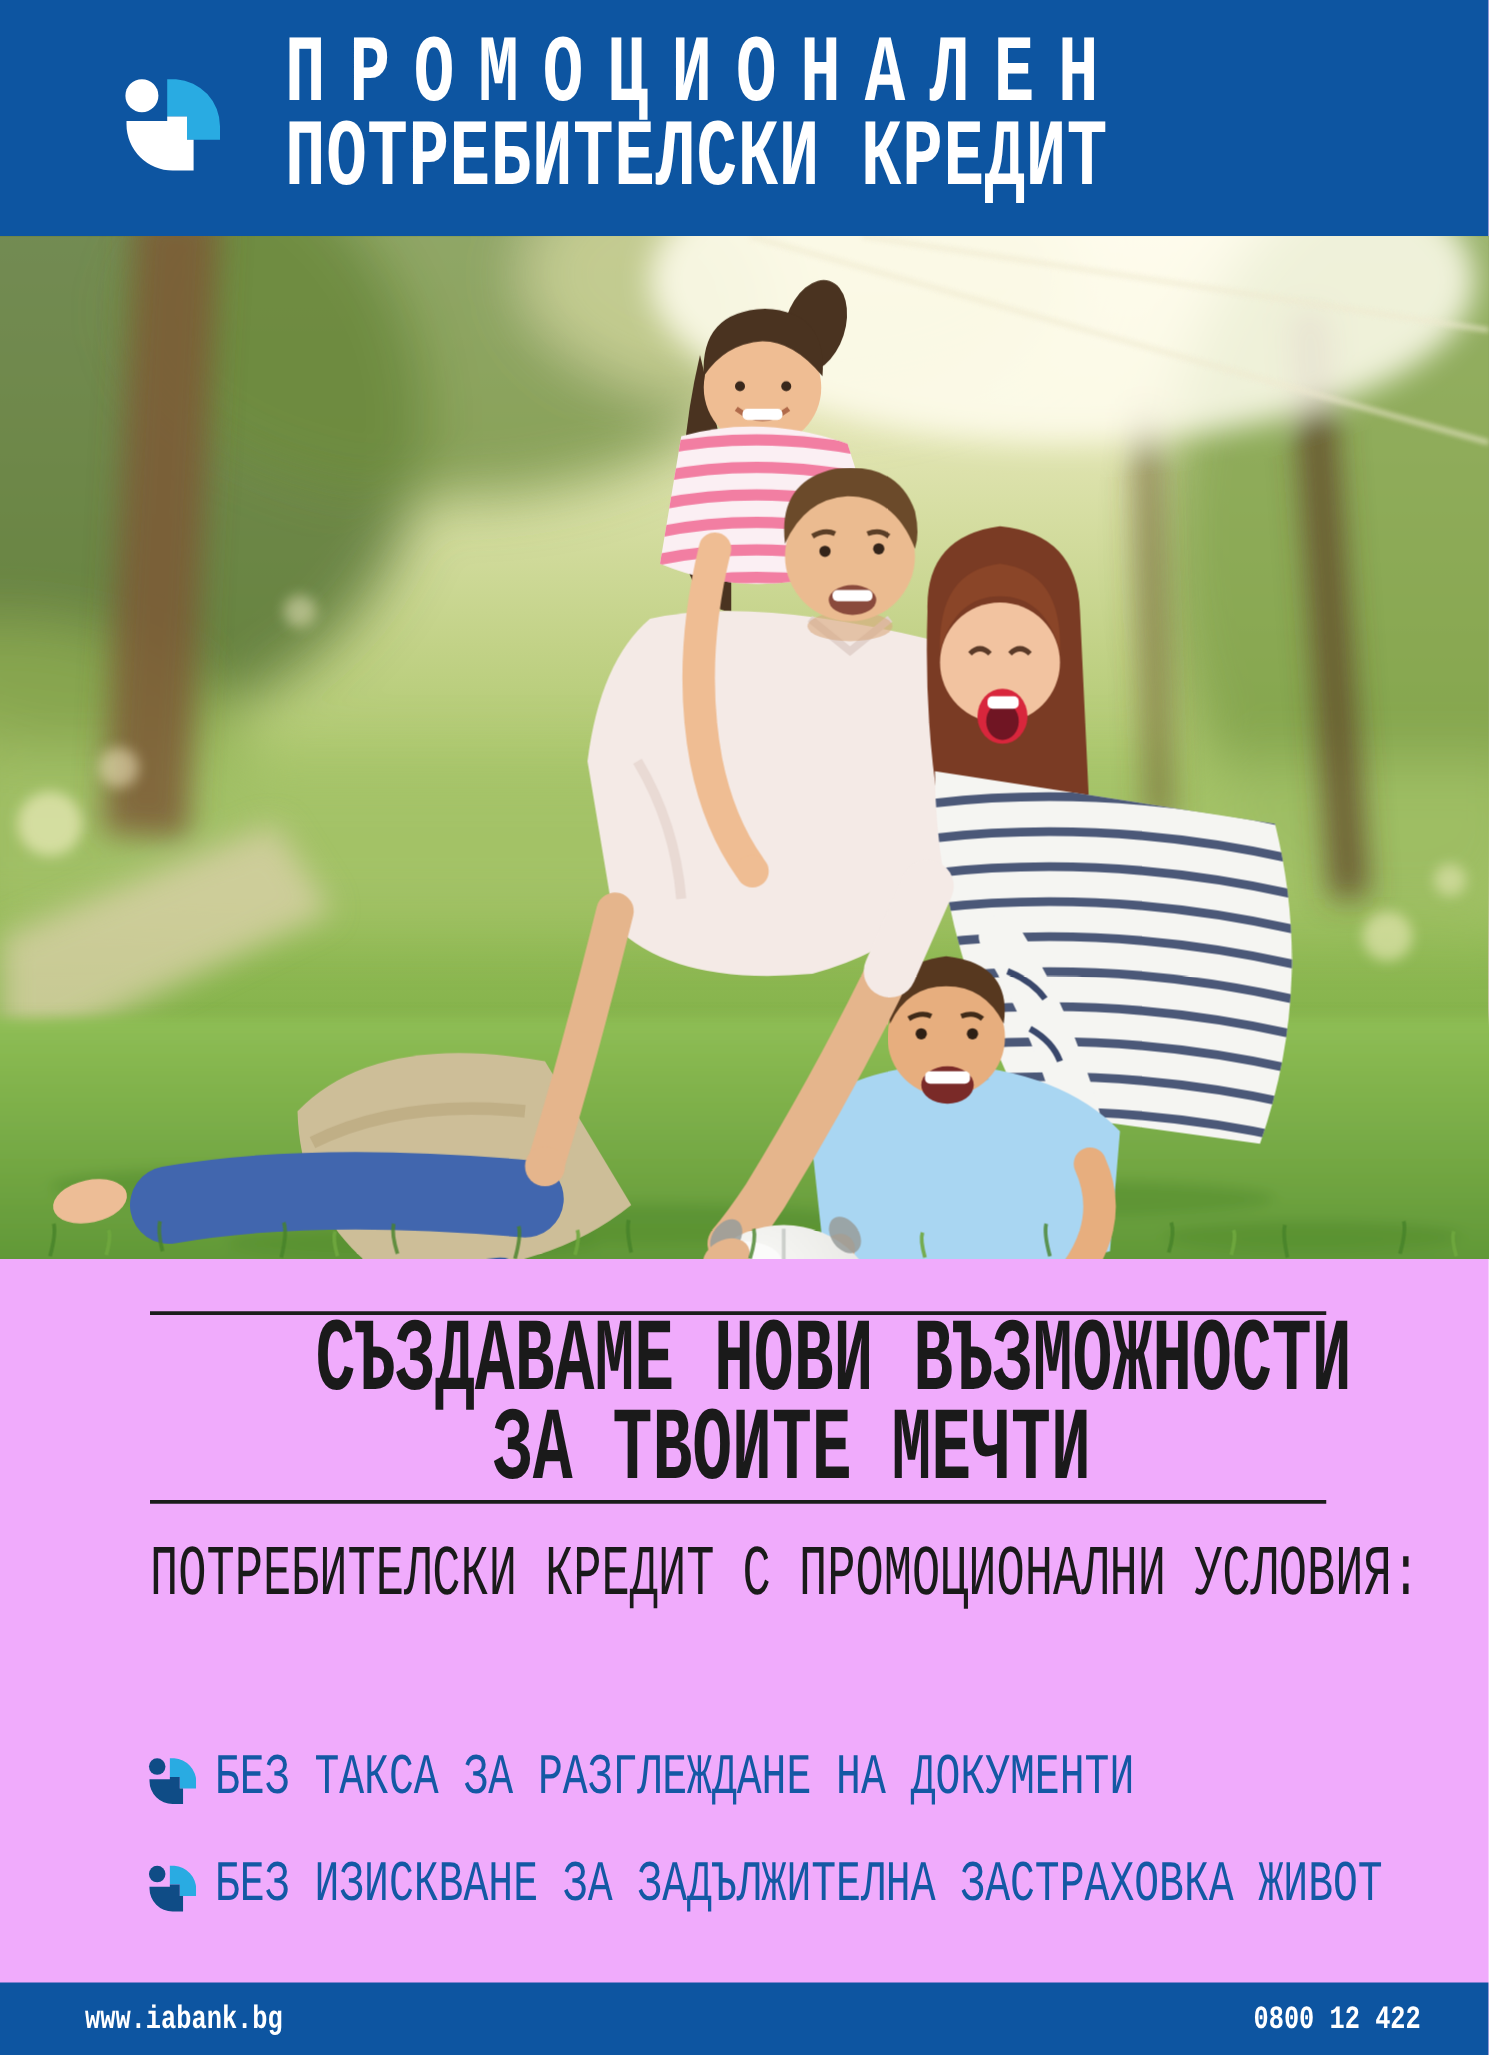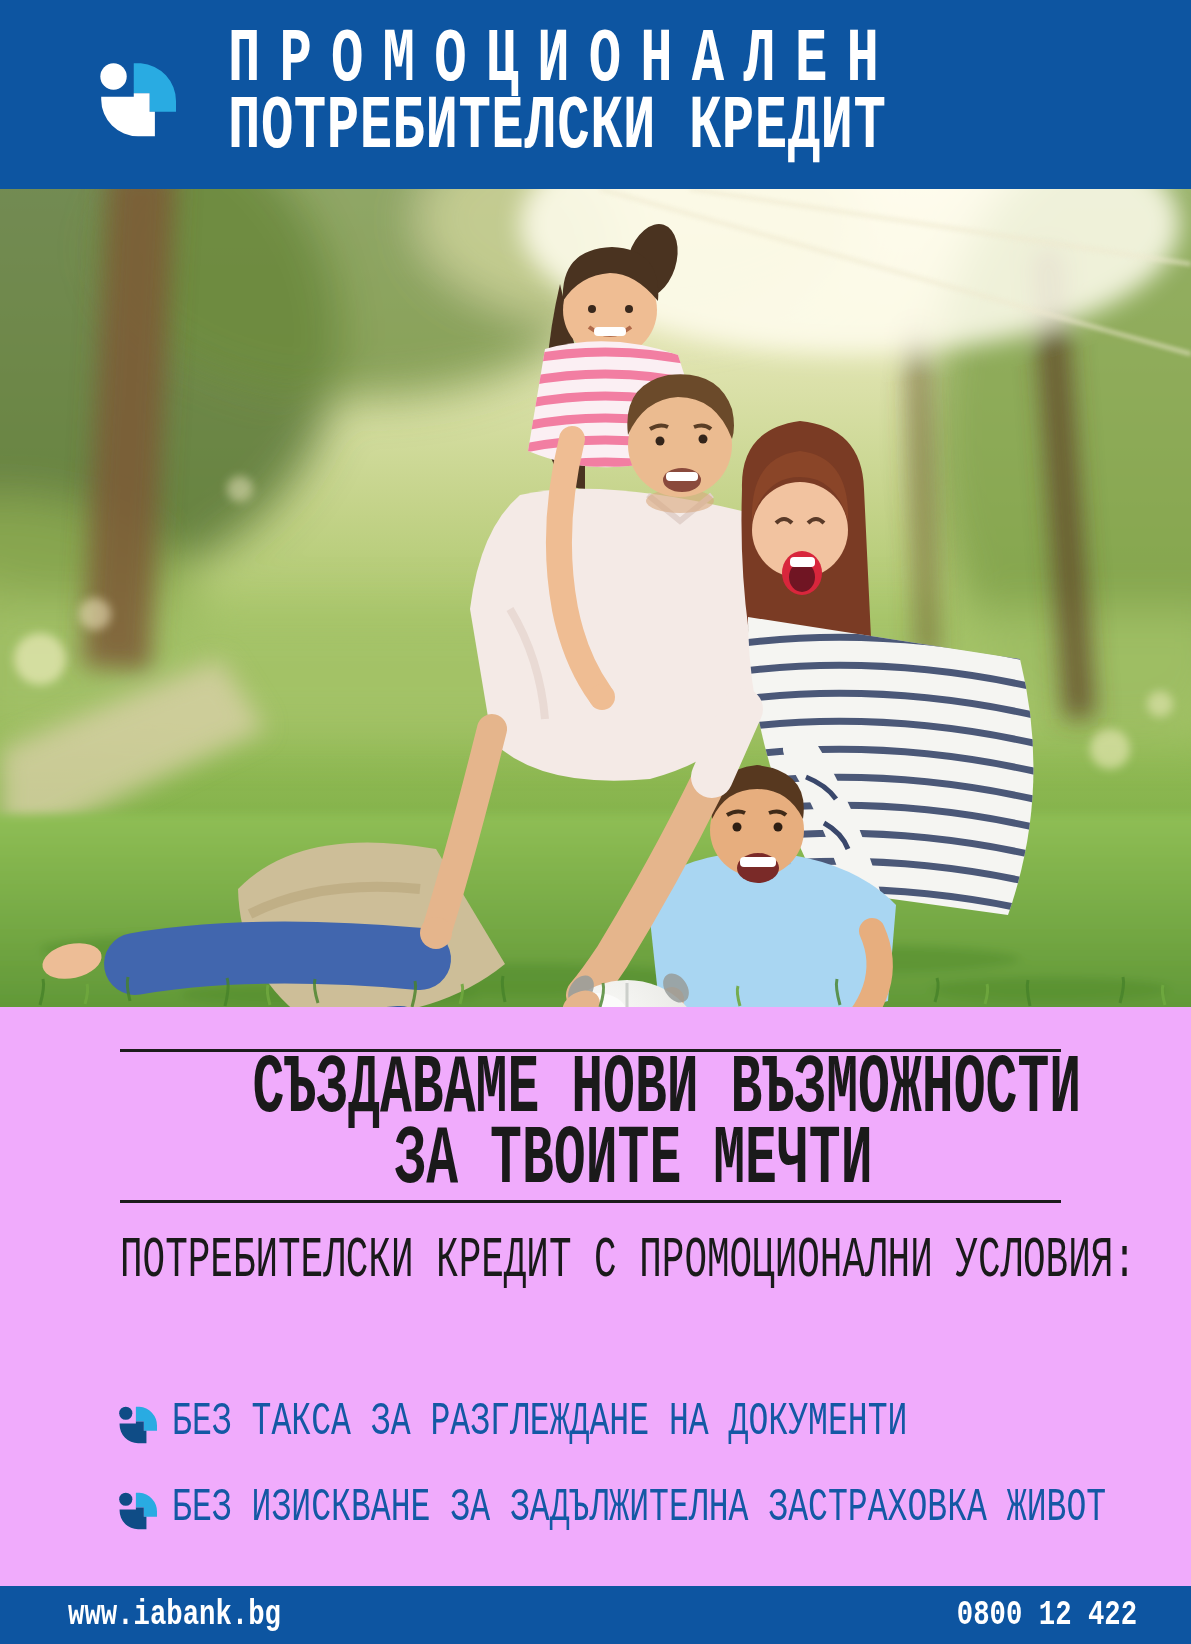--- a/index.html
+++ b/index.html
@@ -35,21 +35,21 @@
   
   .benefit{position:absolute;left:113px;display:flex;align-items:center;gap:15px;}
   .benefit-1{top:1312px;}
   .benefit-2{top:1398px;}
   .benefit-3{top:1484px;}
   .benefit .mark{width:44px;height:45px;flex:0 0 auto;}
   .benefit-label{display:inline-block;white-space:nowrap;font-size:46px;line-height:48px;
     color:var(--benefit-text-blue,#1458A4);transform:scaleX(0.72);transform-origin:left center;}
   
   .footer{position:absolute;left:0;top:1586px;width:1191px;height:58px;
-    background:var(--banner-blue,#0D55A1);color:#fff;font-weight:bold;font-size:35px;}
+    background:var(--banner-blue,#0D55A1);color:#fff;font-weight:bold;font-size:26px;}
   .footer-item{position:absolute;top:50%;transform:translateY(-50%);white-space:nowrap;}
   .footer-site{left:68px;}
   .footer-site .fi{transform-origin:left center;}
   .footer-short{left:0;width:100%;text-align:center;}
   .footer-short .fi{transform-origin:center;}
   .footer-phone{right:54px;text-align:center;}
   .footer-phone .fi{transform-origin:right center;}
   .fi{display:inline-block;transform:scaleX(0.78);}
   .hidden-defs{position:absolute;width:0;height:0;overflow:hidden;}
 </style>

